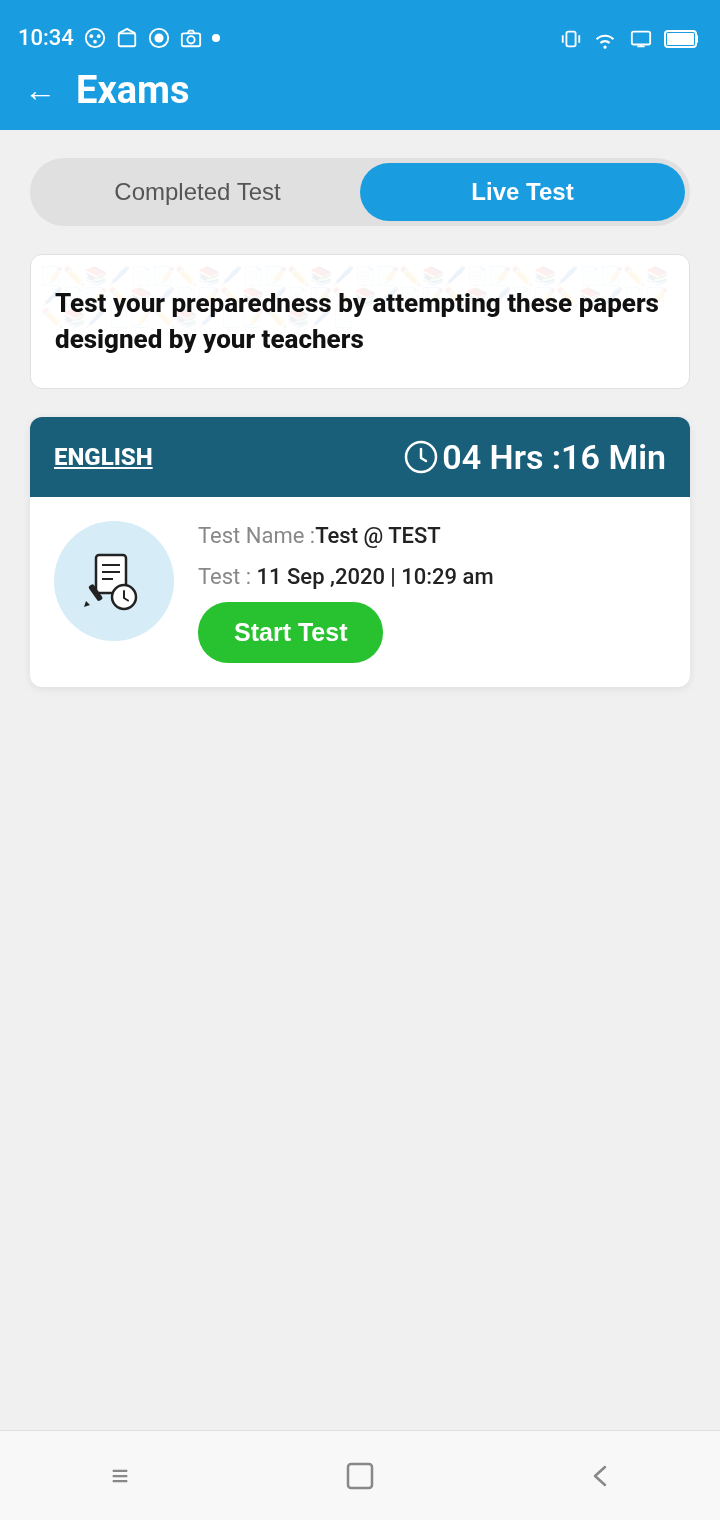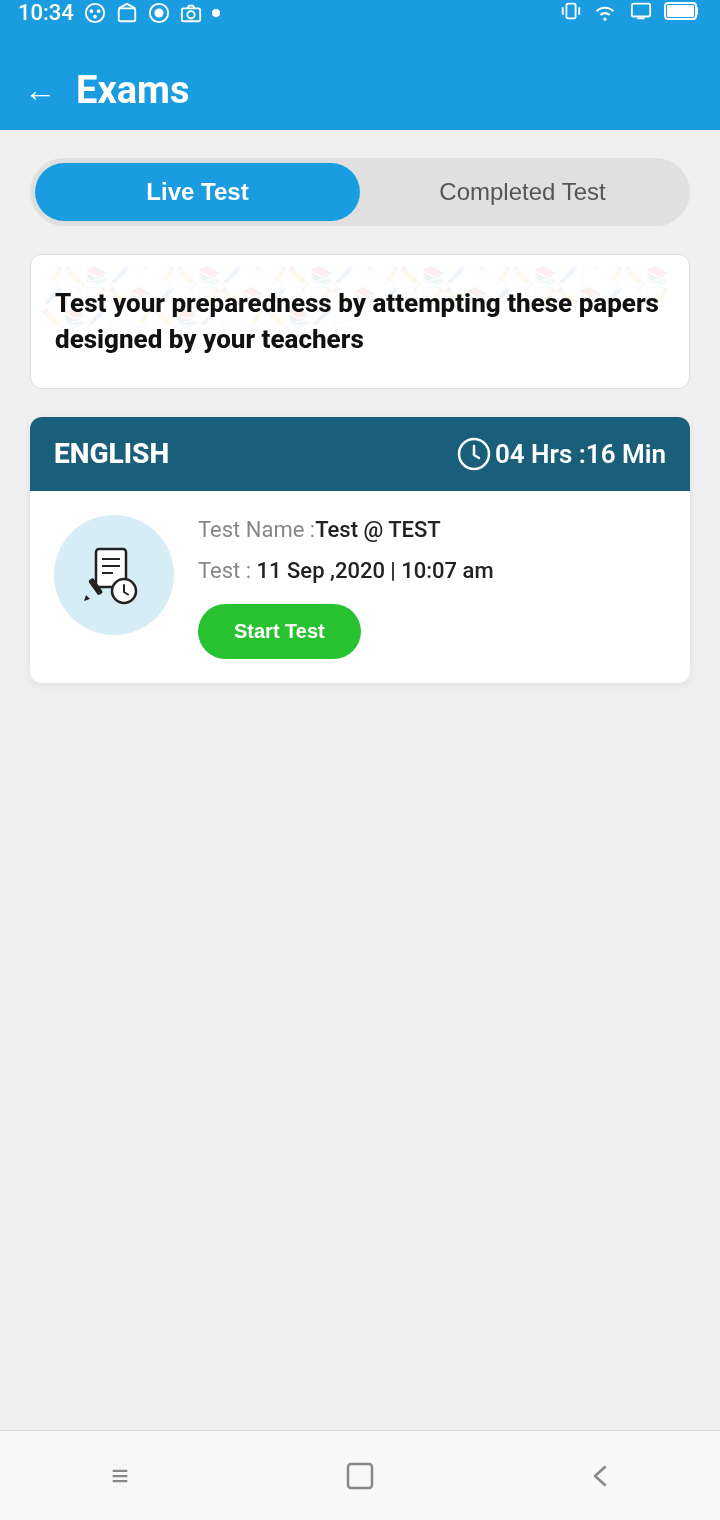--- a/index.html
+++ b/index.html
@@ -11,21 +11,21 @@
       background: #f0f0f0;
       display: flex;
       flex-direction: column;
     }
 
     
     .status-bar {
       background: #1a9de0;
       height: 50px;
       display: flex;
-      align-items: flex-start;
+      align-items: flex-end;
       justify-content: space-between;
       padding: 0 18px;
       color: white;
       font-size: 22px;
       font-weight: 500;
     }
     .status-bar-left { display: flex; align-items: center; gap: 10px; }
     .status-bar-right { display: flex; align-items: center; gap: 10px; }
 
     
@@ -113,29 +113,30 @@
     }
     .test-card-header {
       background: #1a5f7a;
       padding: 20px 24px;
       display: flex;
       align-items: center;
       justify-content: space-between;
     }
     .test-subject {
       color: white;
-      font-size: 28px;
+      font-size: 24px;
       font-weight: 800;
+      text-decoration: underline;
     }
     .test-timer {
       display: flex;
       align-items: center;
       gap: 4px;
       color: white;
-      font-size: 26px;
+      font-size: 34px;
       font-weight: 600;
       justify-content: center;
     }
     .clock-icon {
       width: 34px;
       height: 34px;
     }
     .test-card-body {
       padding: 24px;
       display: flex;
@@ -165,24 +166,24 @@
       line-height: 1.4;
     }
     .detail-row span.label { color: #888; }
     .detail-row span.value { color: #222; font-weight: 500; }
     .start-btn {
       background: #28c230;
       color: white;
       border: none;
       border-radius: 30px;
       padding: 16px 36px;
-      font-size: 20px;
+      font-size: 25px;
       font-weight: 600;
       cursor: pointer;
-      margin-top: 8px;
+      margin-top: 0;
       align-self: flex-start;
     }
 
     
     .bottom-nav {
       background: #f8f8f8;
       height: 90px;
       display: flex;
       align-items: center;
       justify-content: space-around;
@@ -261,22 +262,22 @@
 </div>
 
 <div class="header">
   <span class="back-arrow">←</span>
   <span class="header-title">Exams</span>
 </div>
 
 <div class="main-content">
 
   <div class="tab-switcher">
+    <button class="tab-btn inactive">Completed Test</button>
     <button class="tab-btn active">Live Test</button>
-    <button class="tab-btn inactive">Completed Test</button>
   </div>
 
   <div class="banner">
     <div class="banner-deco">
       📝✏️📚🖊️📄📝✏️📚🖊️📄📝✏️📚🖊️📄📝✏️📚🖊️📄📝✏️📚🖊️📄📝✏️📚🖊️📄📝✏️📚🖊️📄📝✏️📚🖊️📄📝✏️📚🖊️📄📝✏️📚🖊️📄📝✏️📚🖊️📄📝✏️📚🖊️📄📝✏️📚🖊️📄📝✏️📚🖊️📄
     </div>
     <p class="banner-text">Test your preparedness by attempting these papers designed by your teachers</p>
   </div>
 
   <div class="test-card">
@@ -304,21 +305,21 @@
 
           <rect x="10" y="42" width="6" height="18" rx="2" transform="rotate(-35 10 42)" fill="#222"></rect>
           <path d="M8 56 L12 60 L6 62 Z" fill="#222"></path>
         </svg>
       </div>
       <div class="test-details">
         <div class="detail-row">
           <span class="label">Test Name :</span><span class="value">Test @ TEST</span>
         </div>
         <div class="detail-row">
-          <span class="label">Test :</span> <span class="value">11 Sep ,2020 | 10:07 am</span>
+          <span class="label">Test :</span> <span class="value">11 Sep ,2020 | 10:29 am</span>
         </div>
         <button class="start-btn">Start Test</button>
       </div>
     </div>
   </div>
 
 </div>
 
 <div class="bottom-nav">
   <span class="nav-icon" style="font-size:30px;color:#888;">≡</span>

